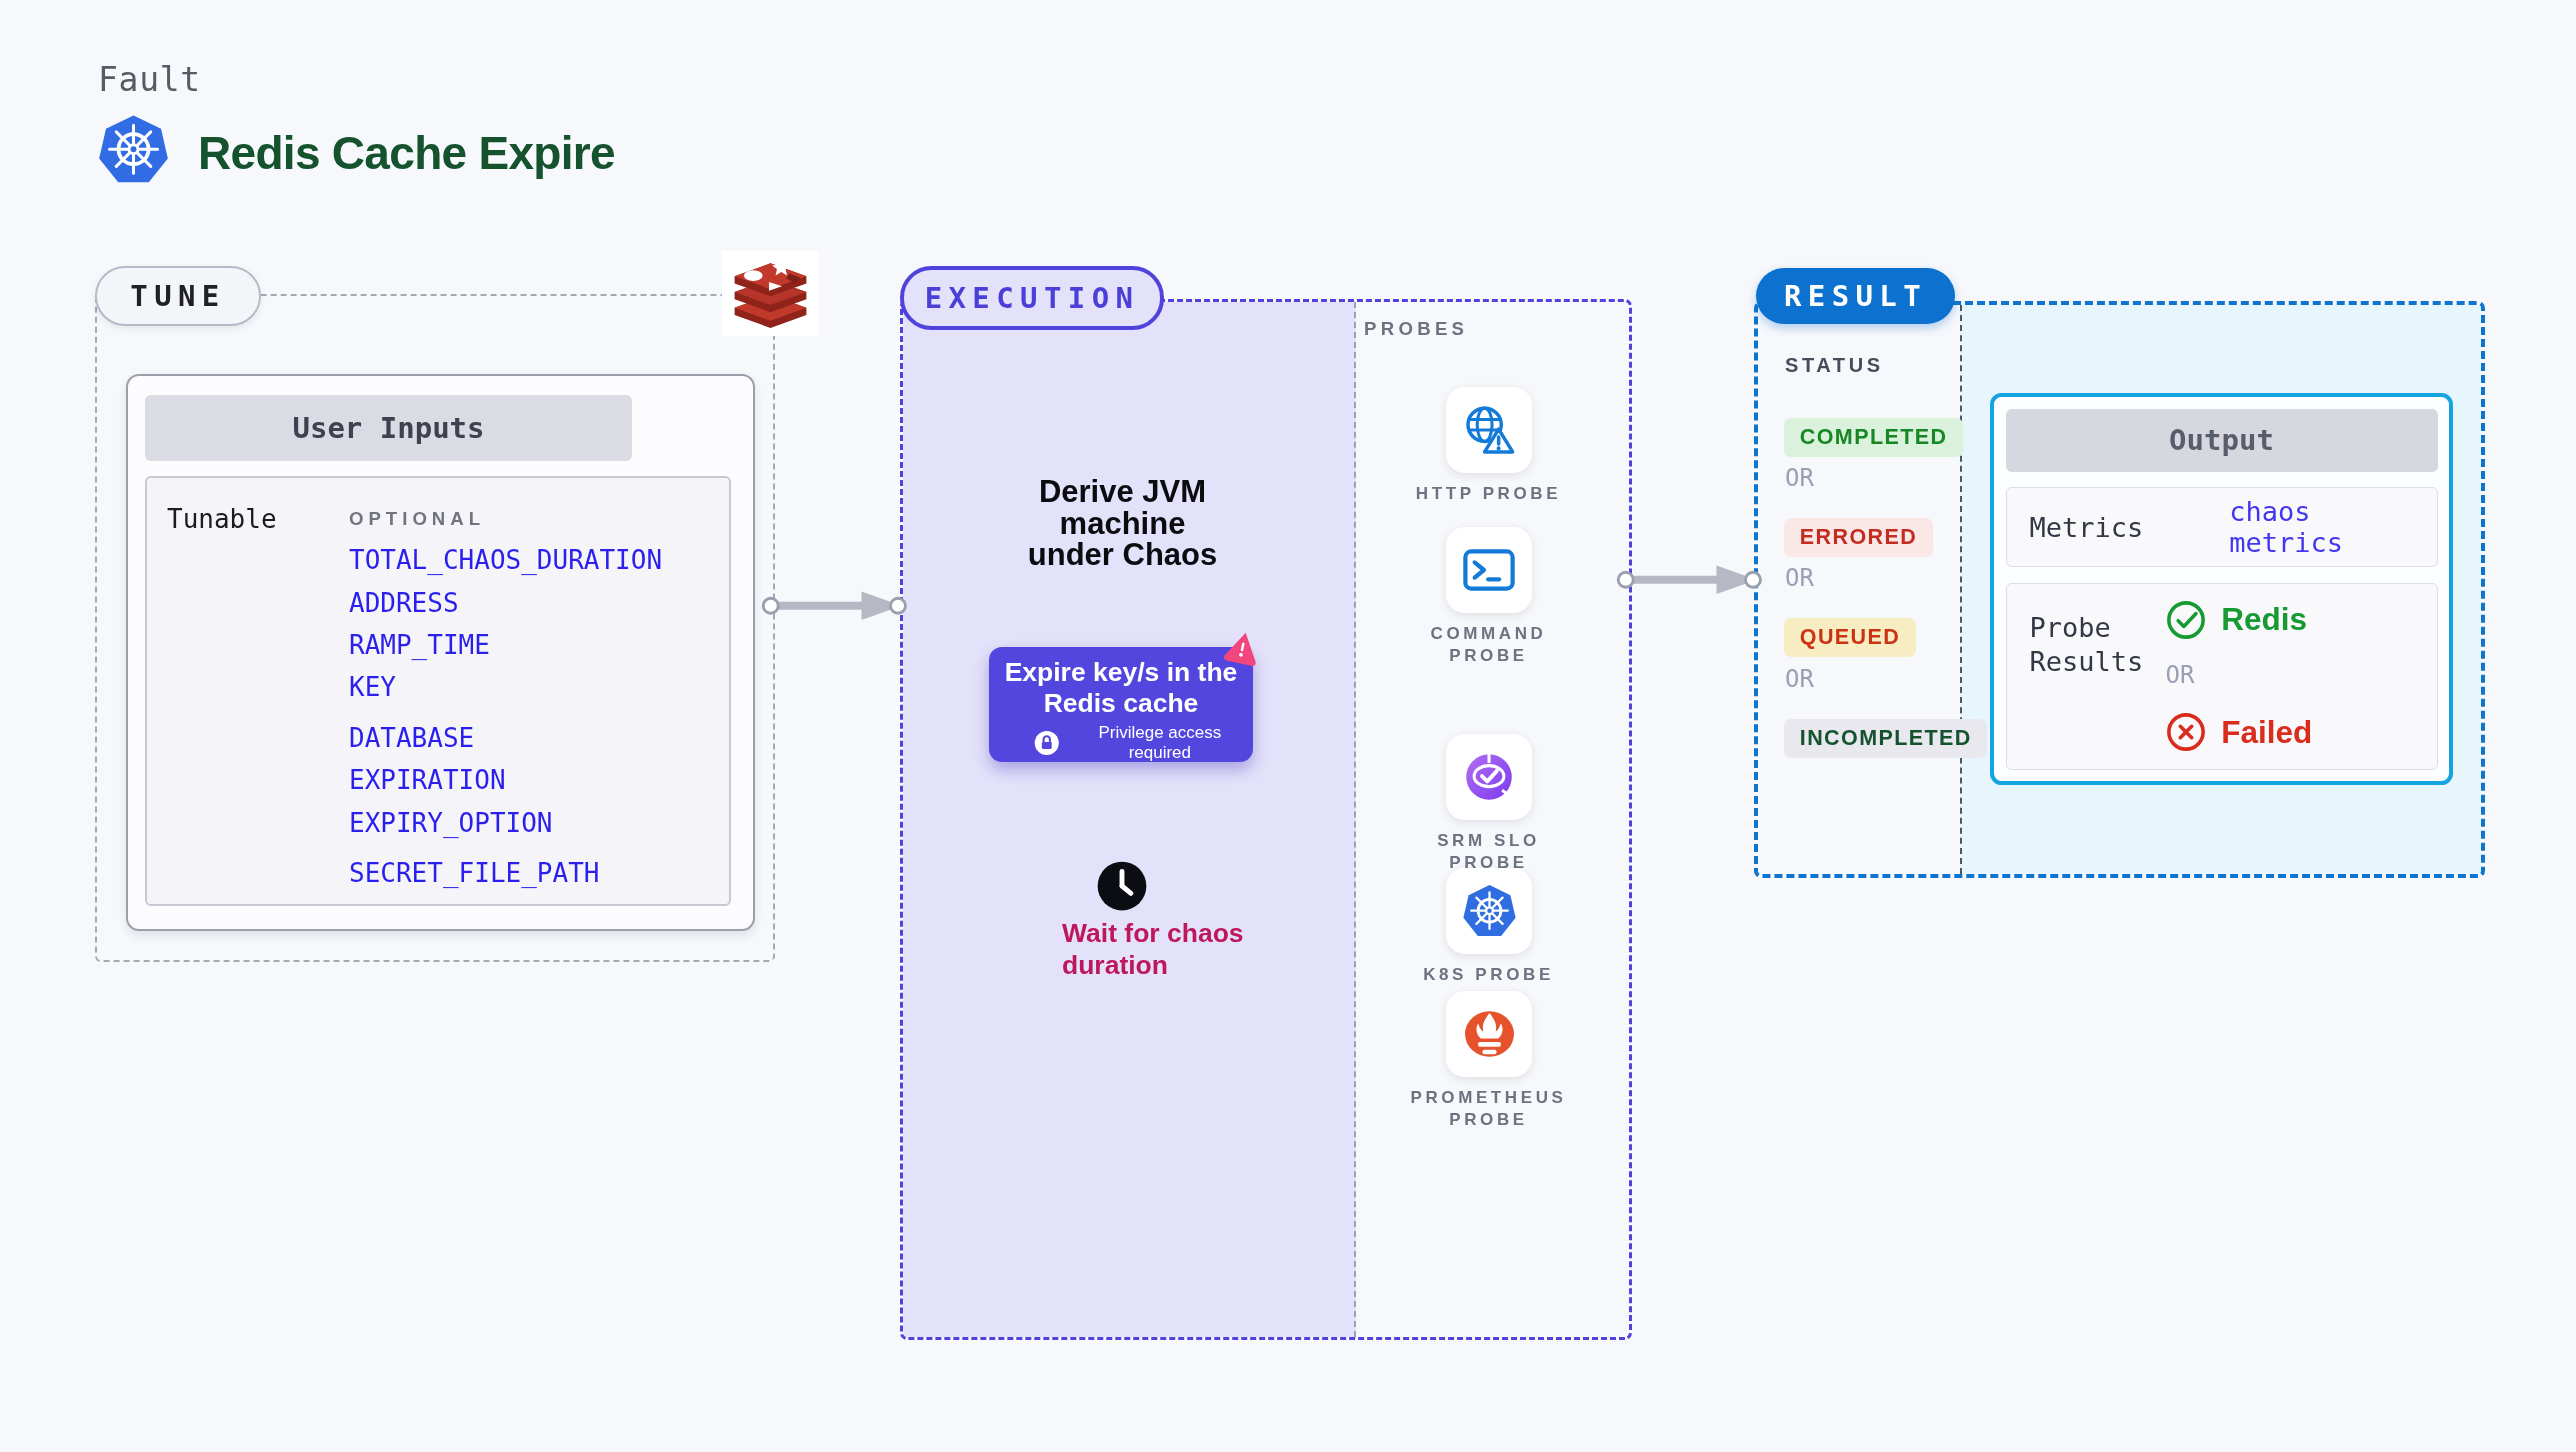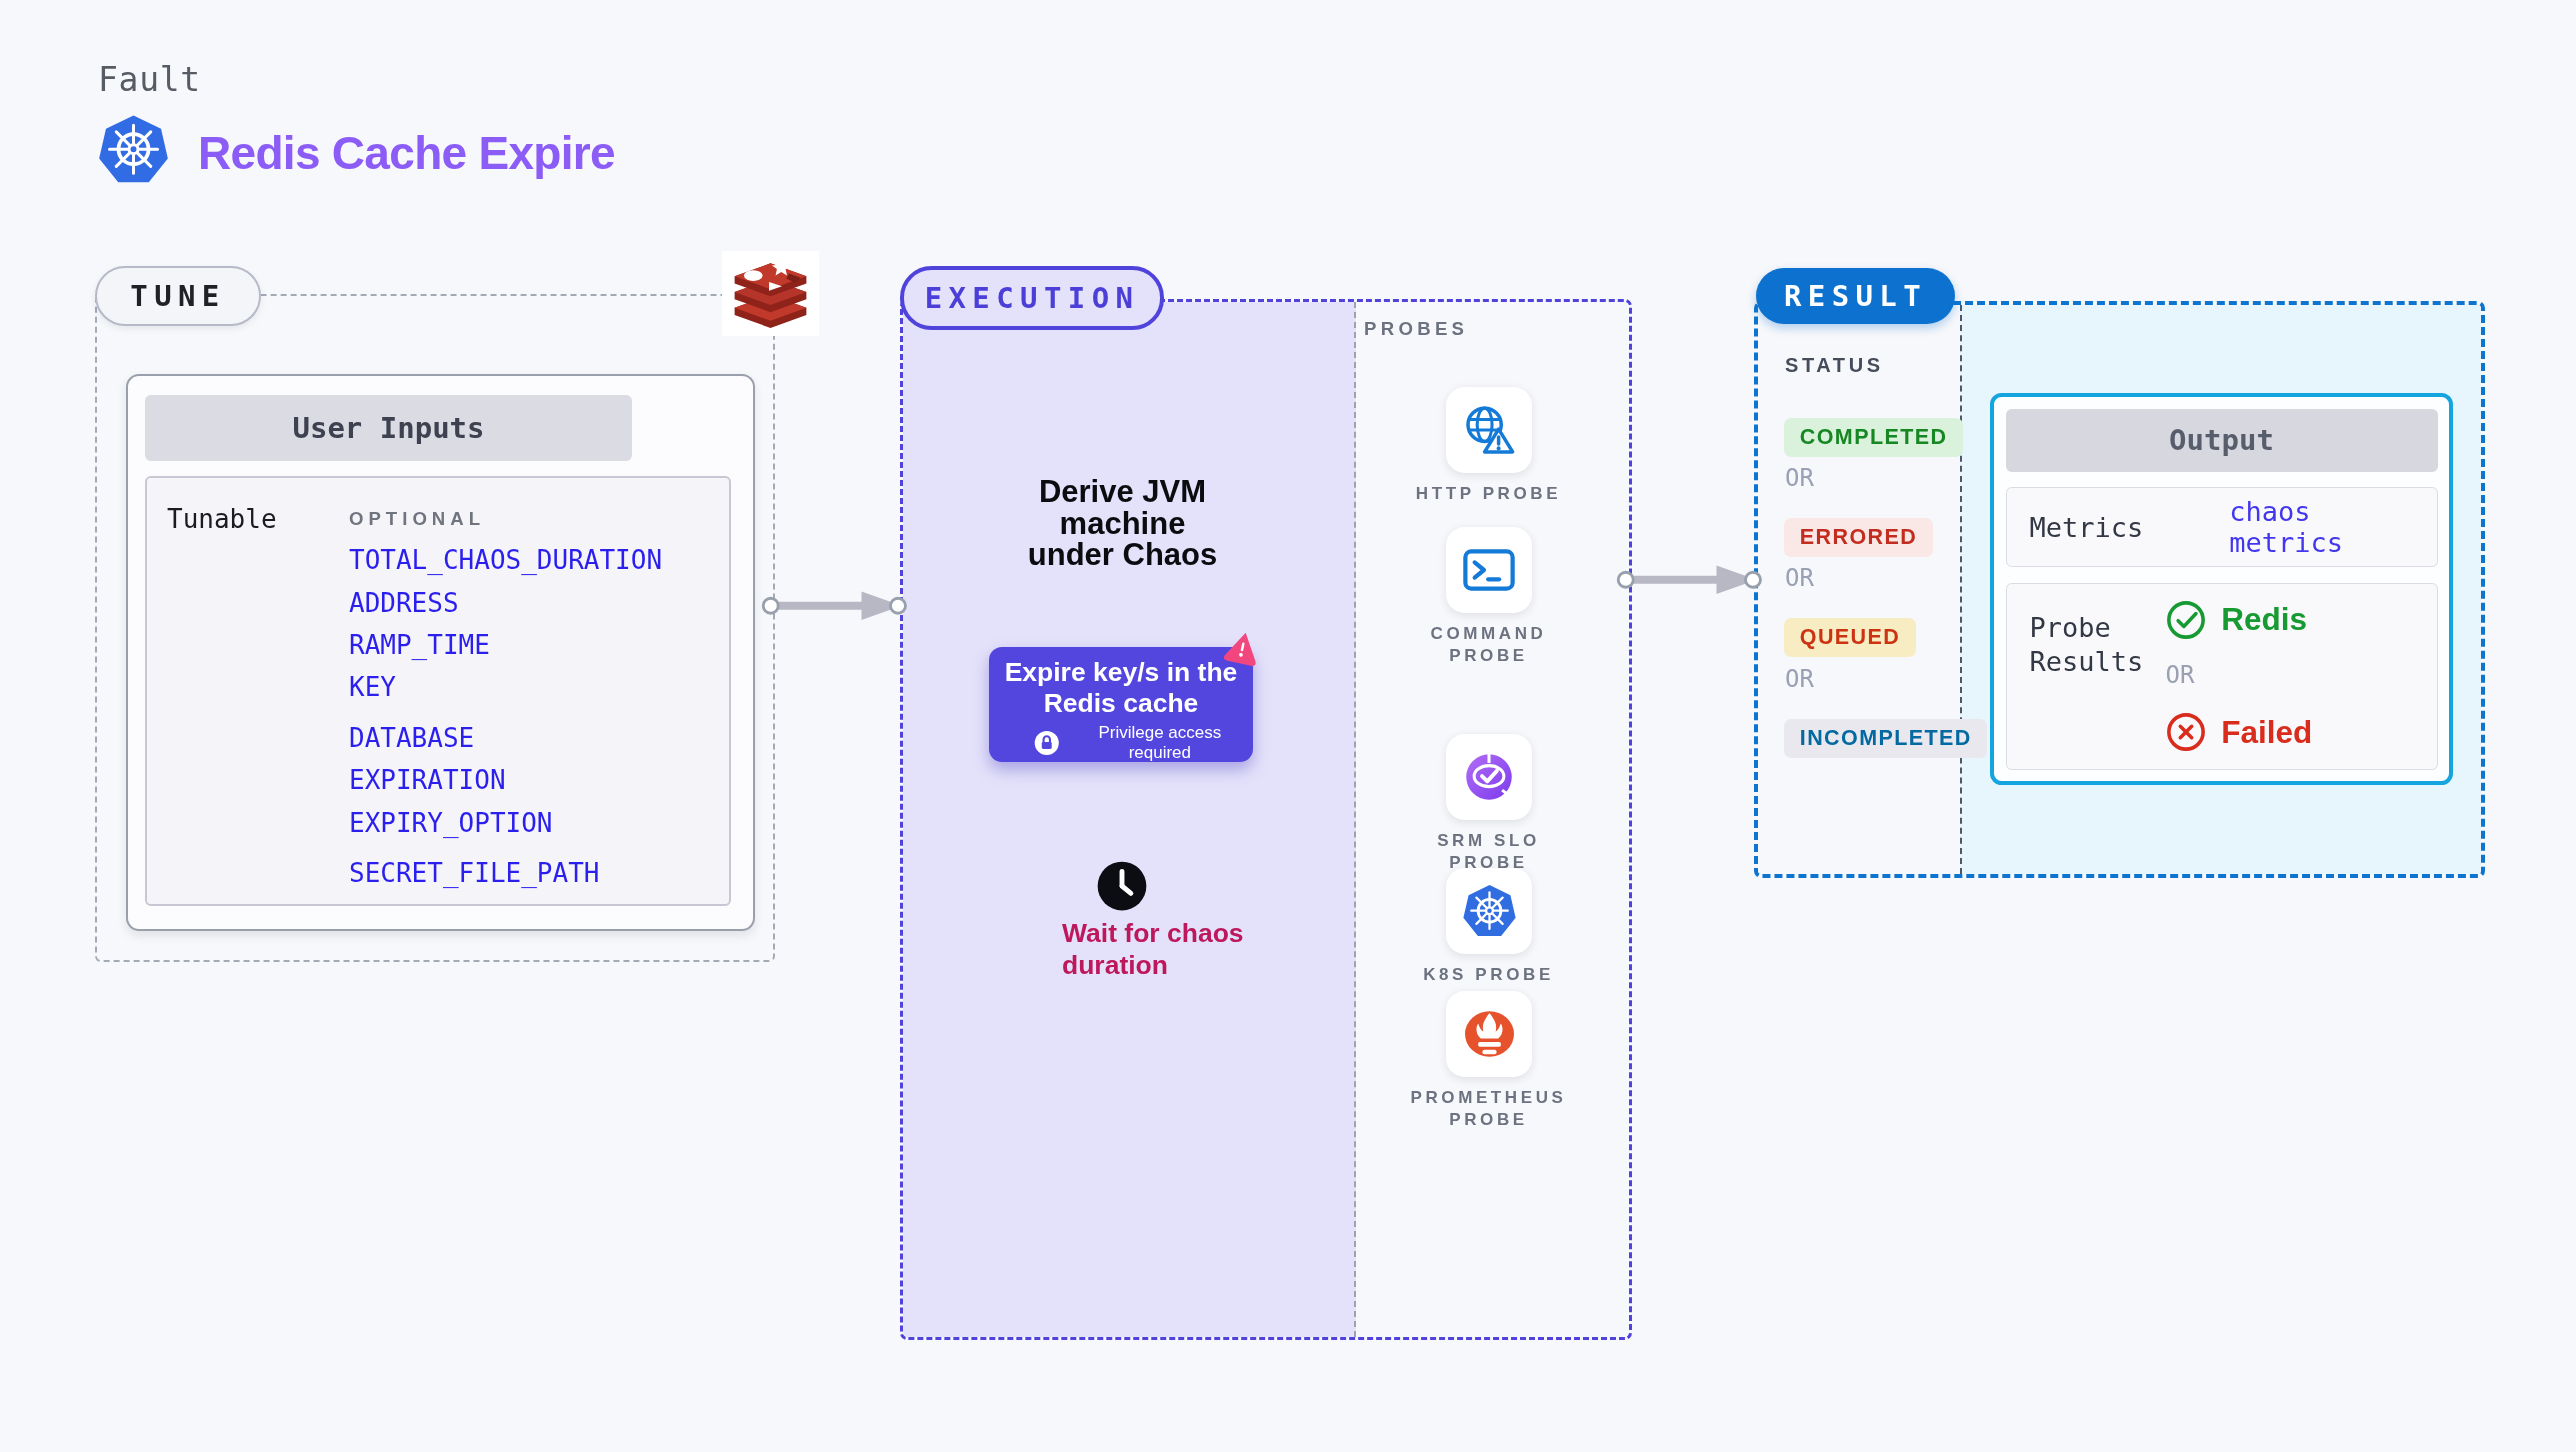--- a/index.html
+++ b/index.html
@@ -5,21 +5,21 @@
   html,body{margin:0;padding:0;background:#f7f8fb;}
   #canvas{position:relative;width:2576px;height:1452px;background:#f7f8fb;overflow:hidden;
           font-family:"Liberation Sans",sans-serif;color:#15171c;}
   .mono{font-family:"DejaVu Sans Mono","Liberation Mono",monospace;}
   .abs{position:absolute;}
   .pre{white-space:pre-line;}
 
   
   .eyebrow{left:98px;top:60px;font-size:33px;color:#565b64;letter-spacing:0.7px;}
   .k8s-head{left:96px;top:112px;width:75px;height:75px;}
-  .page-title{left:198px;top:126px;font-size:46px;font-weight:700;color:#8b5cf6;letter-spacing:-0.7px;}
+  .page-title{left:198px;top:126px;font-size:46px;font-weight:700;color:#14532d;letter-spacing:-0.7px;}
 
   
   .pill{display:flex;align-items:center;justify-content:center;border-radius:31.5px;
         font-size:29px;font-weight:700;letter-spacing:6.4px;z-index:30;}
   .pill-tune{left:95px;top:266px;width:162px;height:56px;background:#f4f5f9;
              border:2.9px solid #b6bac8;color:#1f2127;box-shadow:0 2.9px 7.2px rgba(30,34,60,.08);}
   .pill-exec{left:900px;top:266px;width:256px;height:56px;background:#e4e2fa;
              border:4.3px solid #4f43dc;color:#4b3fd8;}
   .pill-result{left:1756px;top:268px;width:199px;height:56px;background:#0d72cf;color:#ffffff;
              box-shadow:0 4.3px 10px rgba(13,114,207,.3);}
@@ -71,21 +71,21 @@
   .result-box{left:1754px;top:301px;width:723px;height:569px;border:4.3px dashed #0d74d0;border-radius:7.2px;
               display:flex;z-index:10;}
   .result-status-col{width:202px;}
   .result-light{flex:1;background:#e7f5fd;border-left:2.1px dashed #4e586a;border-radius:0 4.3px 4.3px 0;}
   .status-label{left:1785px;top:354px;font-size:20px;font-weight:700;letter-spacing:3.6px;color:#454c5a;z-index:12;}
   .badge{height:39px;line-height:39px;padding:0 15.8px;border-radius:7.2px;font-size:21.5px;font-weight:800;
          letter-spacing:1.4px;z-index:12;}
   .b-completed{left:1784px;top:418px;background:#daf1dc;color:#168723;}
   .b-errored{left:1784px;top:518px;background:#fae8e6;color:#c22d20;}
   .b-queued{left:1784px;top:618px;background:#f8ecc3;color:#cb3312;}
-  .b-incompleted{left:1784px;top:719px;background:#e8e8ee;color:#0369a1;}
+  .b-incompleted{left:1784px;top:719px;background:#e8e8ee;color:#14532d;}
   .or-status{left:1785px;font-size:24px;color:#99a0b4;z-index:12;}
   .output-box{left:1990px;top:393px;width:463px;height:392px;background:#fdfeff;border:4.3px solid #14a4e0;
               border-radius:11.5px;z-index:12;box-sizing:border-box;}
   .out-head{position:absolute;left:11.5px;top:11.5px;width:432px;height:63px;background:#d7d7e0;border-radius:5.7px;
             display:flex;align-items:center;justify-content:center;font-size:29px;font-weight:700;color:#585d6c;}
   .out-row{position:absolute;left:11.5px;width:432px;background:#f9f9fc;border:1.4px solid #dbdbe3;border-radius:5.7px;
            box-sizing:border-box;}
   .row-metrics{top:90px;height:80px;display:flex;align-items:center;}
   .row-probe{top:186px;height:187px;}
   .lbl-dark{font-size:27px;color:#333845;}

